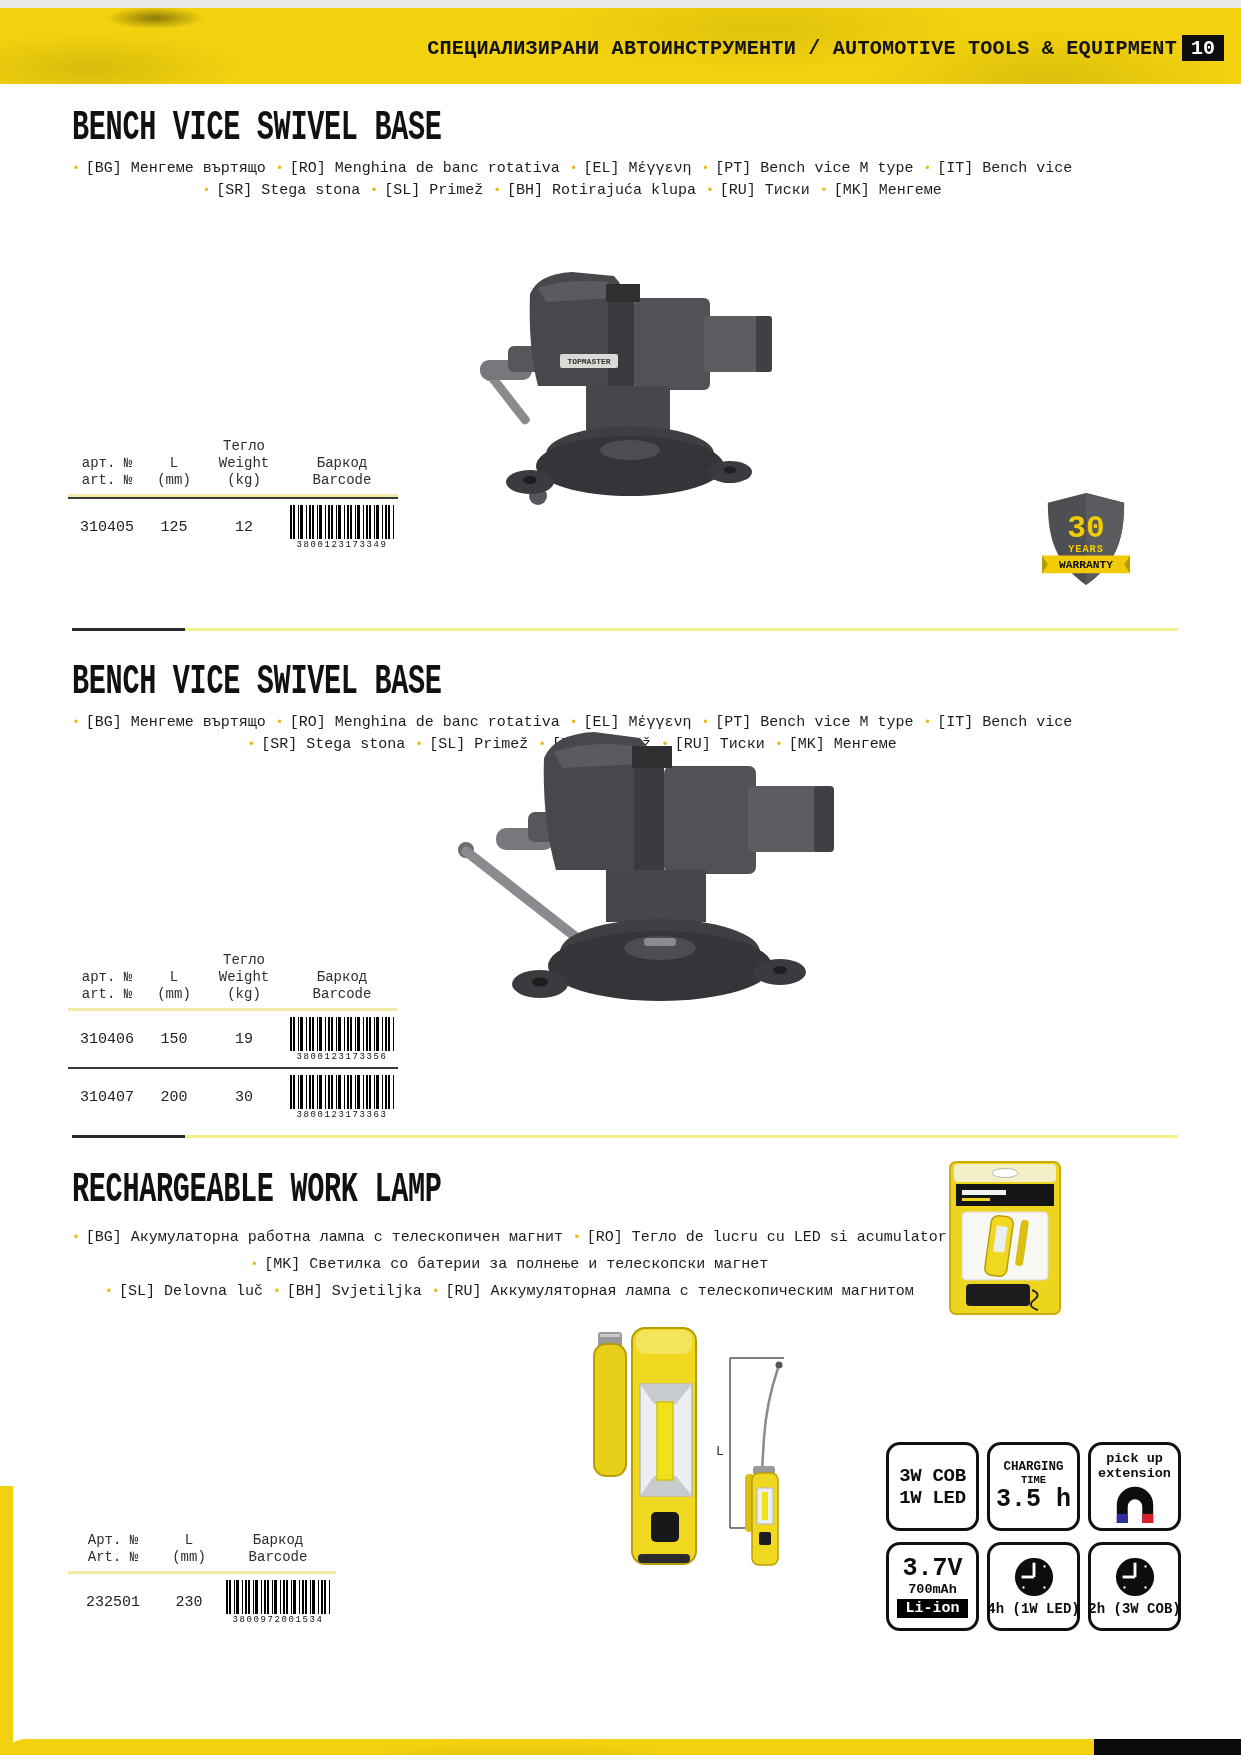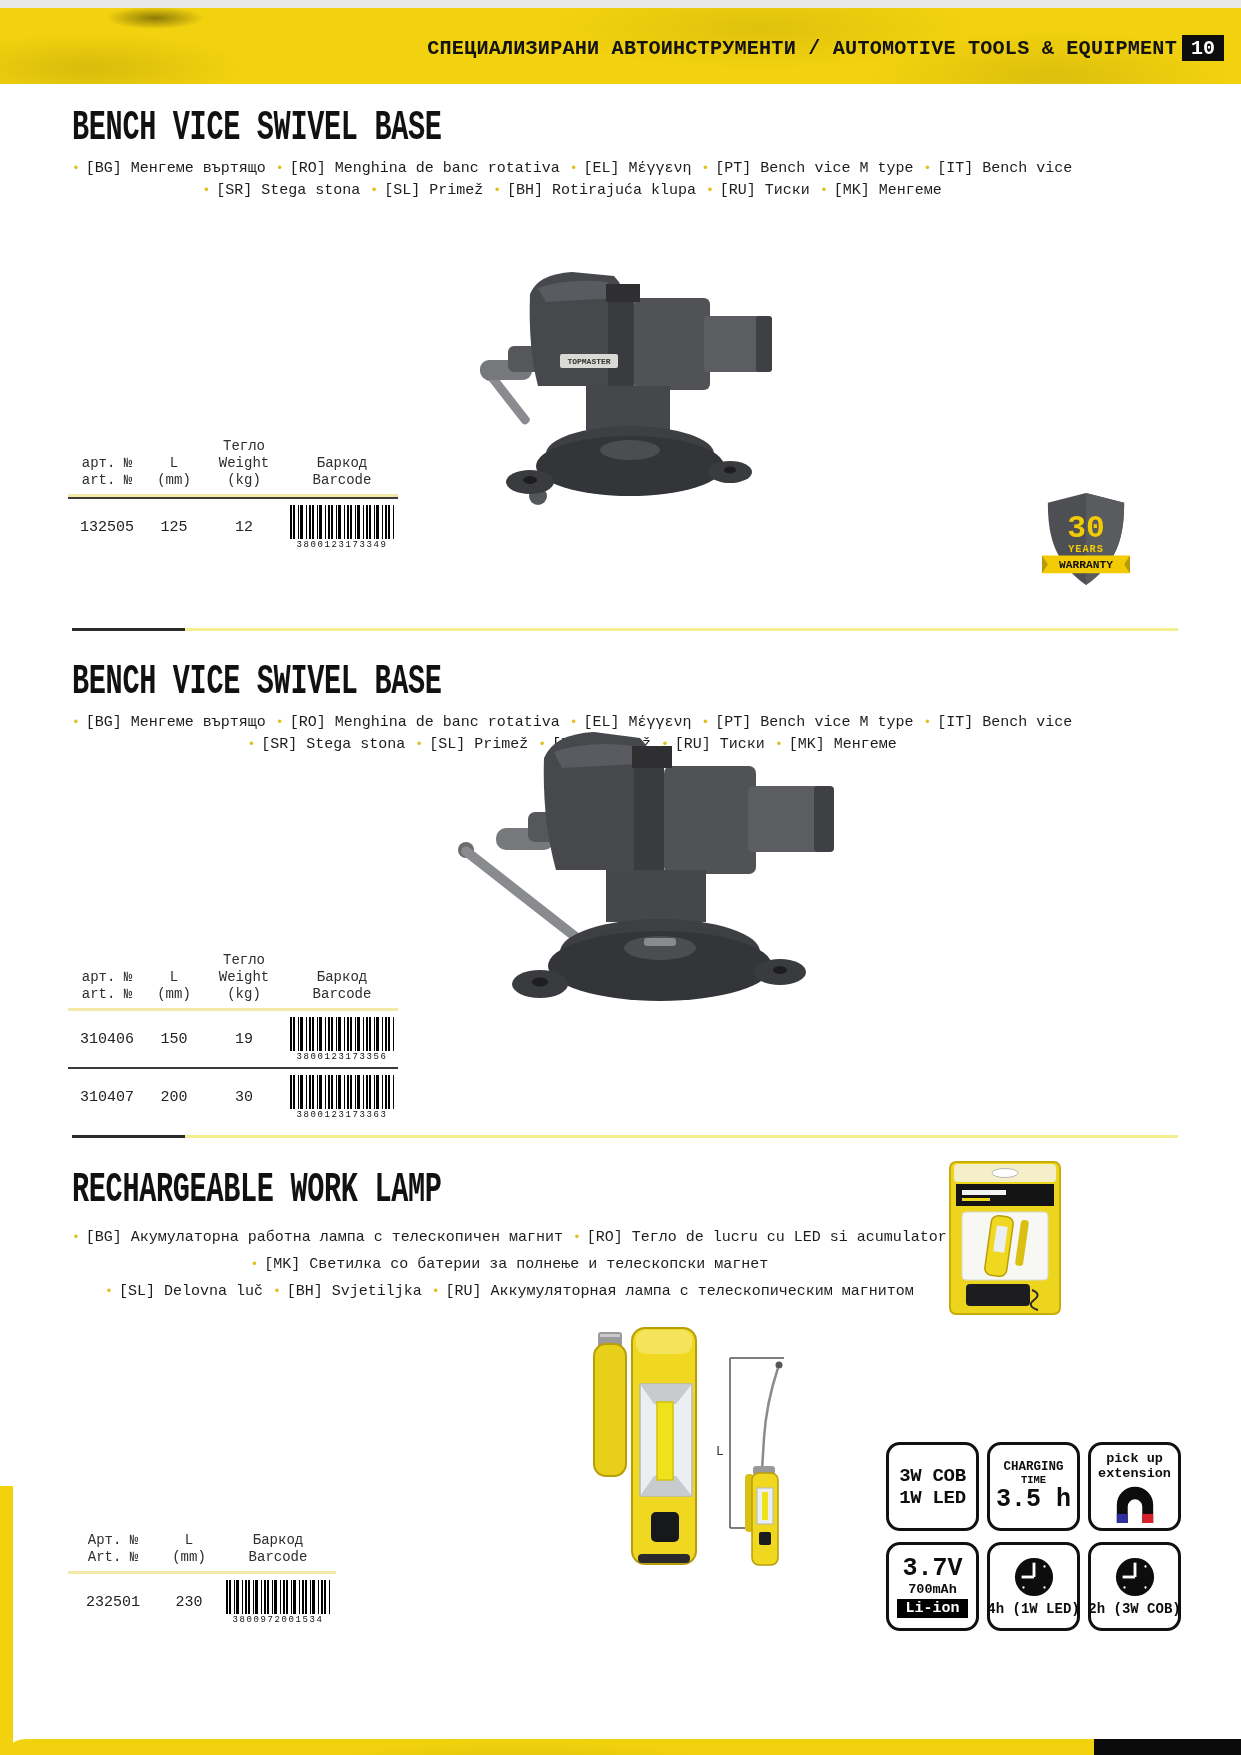--- a/index.html
+++ b/index.html
@@ -116,21 +116,21 @@
           <span>Weight (kg)</span>
         </div>
       <div class="th col-bc">
           <span>Баркод</span>
           <span>Barcode</span>
         </div>
     </div>
     <div class="rule"></div>
     <div class="hr"></div>
     <div class="trow">
-      <div class="td col-art">132505</div>
+      <div class="td col-art">310405</div>
       <div class="td col-l">125</div>
       <div class="td col-w">12</div>
       <div class="td col-bc">
           <div class="barcode"></div>
         <div class="bc-num">3800123173349</div>
         </div>
     </div>
   </div>
 
   <svg id="vice1" viewBox="0 0 330 272">

